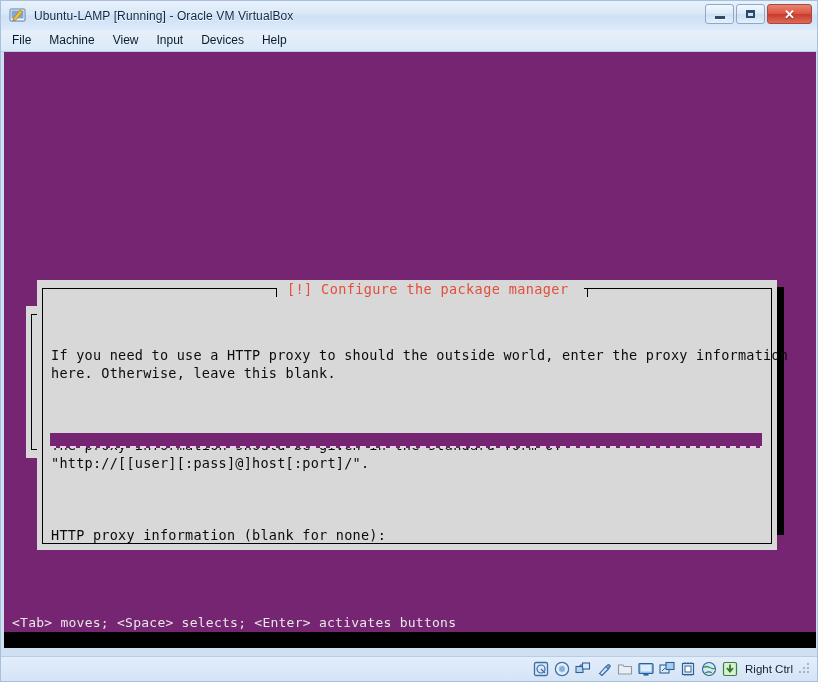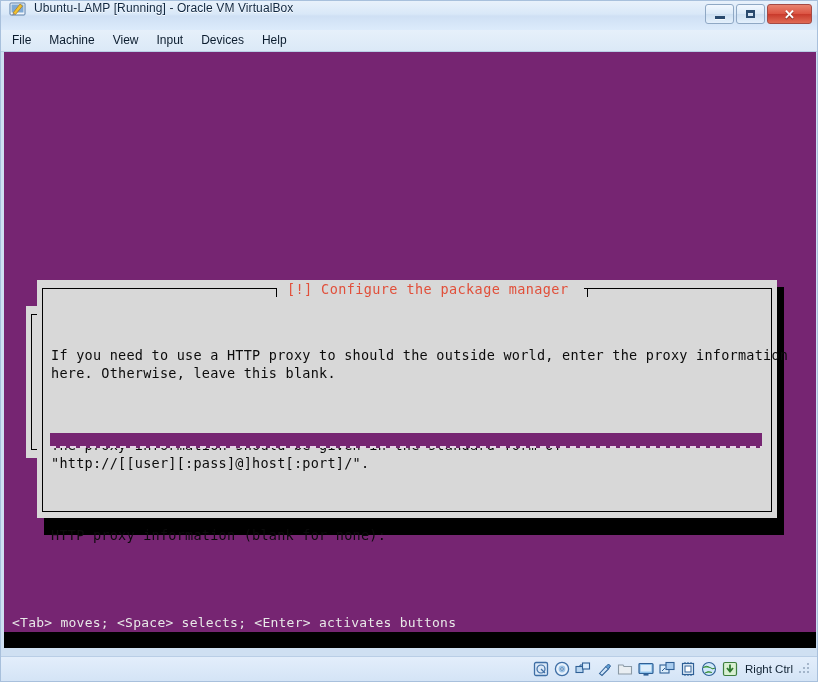--- a/index.html
+++ b/index.html
@@ -28,20 +28,21 @@
     display: flex;
     flex-direction: column;
   }
 
   
   .titlebar {
     position: relative;
     height: 29px;
     flex: 0 0 29px;
     display: flex;
+    align-items: center;
     padding-left: 8px;
     background: linear-gradient(to bottom, #e8f1fb 0%, #d9e8f8 45%, #cfe0f4 52%, #dcebfb 100%);
   }
   .title-icon {
     width: 18px; height: 18px;
     margin-right: 7px;
     position: relative;
     flex: 0 0 18px;
   }
   .title-text {
@@ -160,21 +161,21 @@
     border-right: none;
     box-sizing: border-box;
   }
 
   
   .dialog {
     position: absolute;
     left: 33px;
     top: 228px;
     width: 740px;
-    height: 238px;
+    height: 270px;
     background: #d8d8d8;
     box-sizing: border-box;
   }
   .dlg-frame {
     position: absolute;
     left: 5px;
     top: 8px;
     right: 5px;
     bottom: 6px;
     border: 1px solid #000000;

